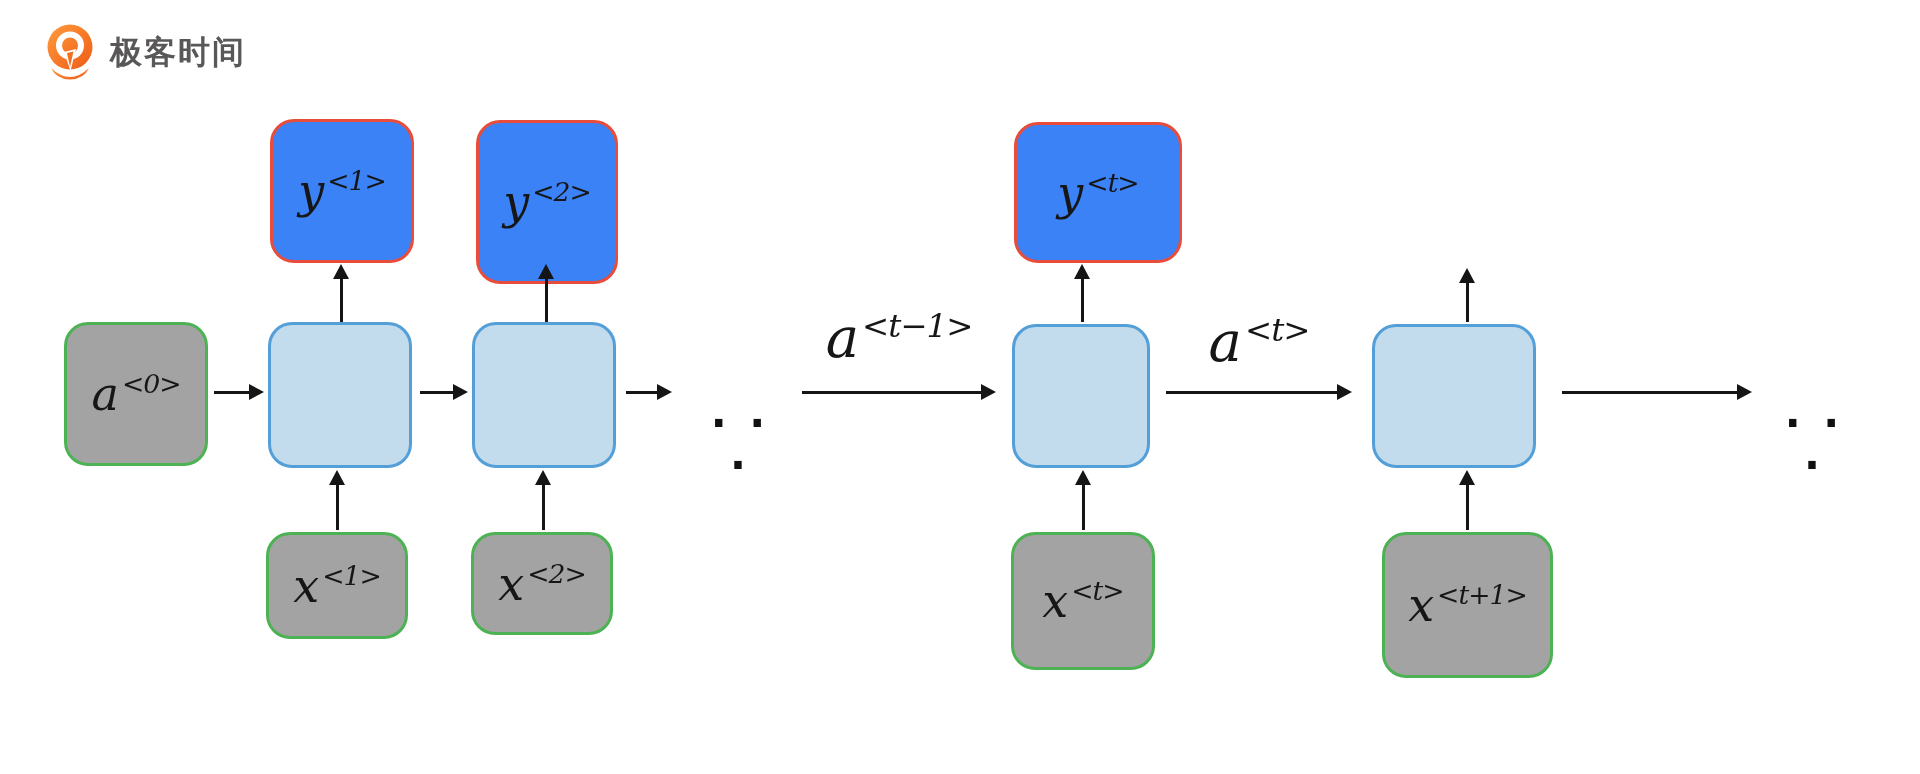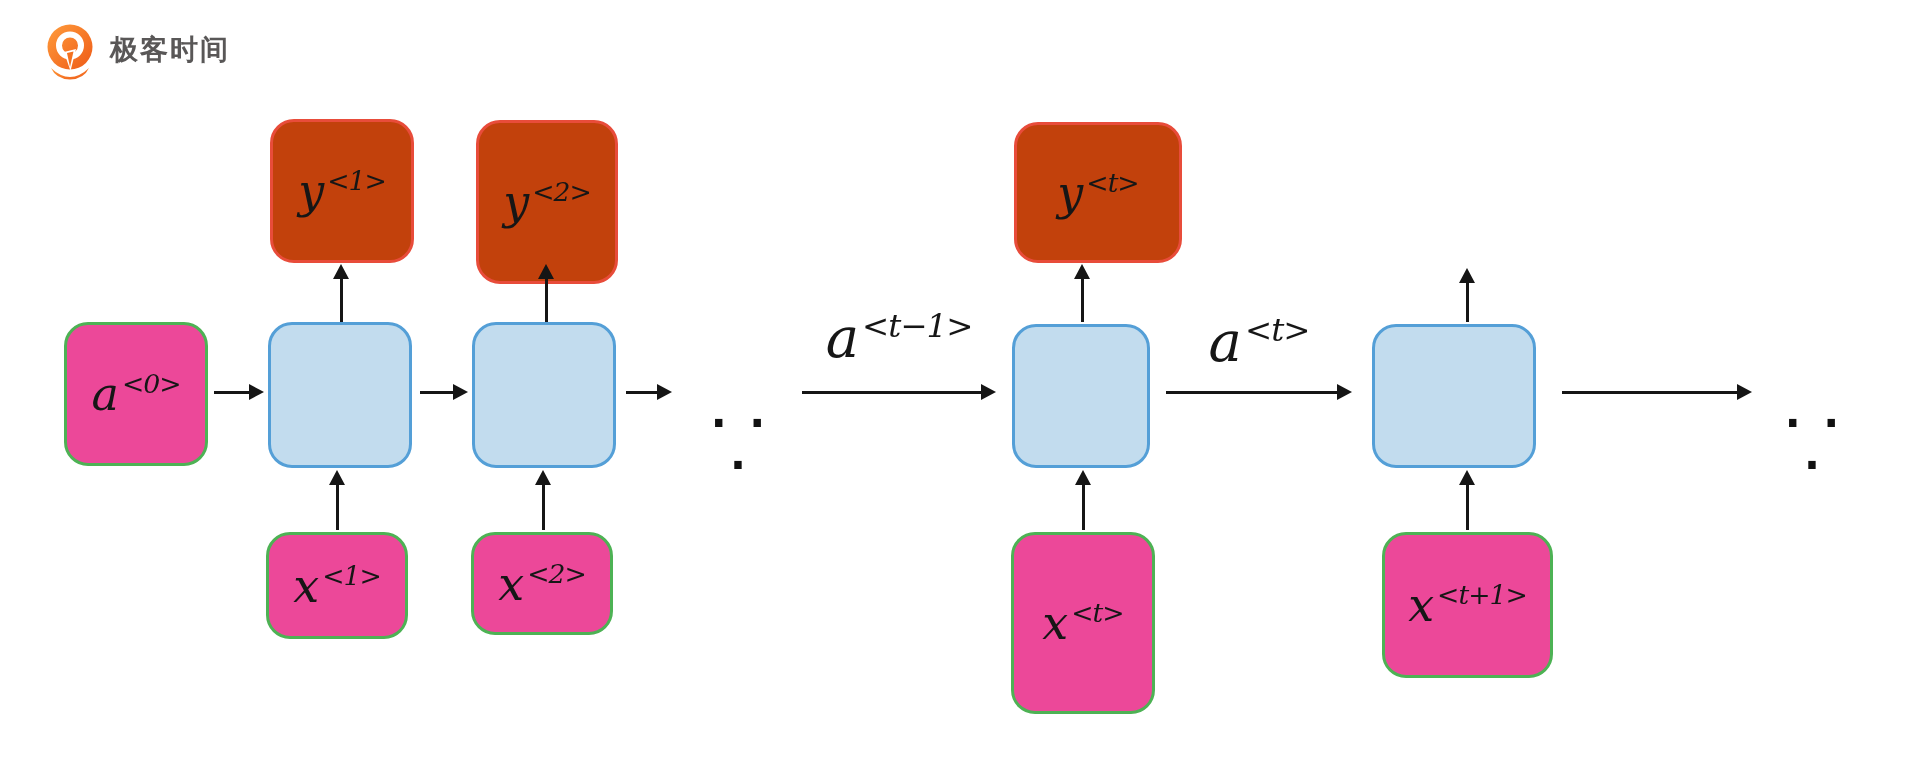--- a/index.html
+++ b/index.html
@@ -10,40 +10,40 @@
     background: #ffffff;
     overflow: hidden;
     font-family: "DejaVu Sans", sans-serif;
   }
 
   
   .logo { position: absolute; left: 42px; top: 22px; display: flex; align-items: center; }
   .logo-icon { width: 56px; height: 60px; display: block; }
   .logo-text {
     margin-left: 12px;
-    font-size: 28px;
+    font-size: 32px;
     font-weight: 600;
     letter-spacing: 2px;
     color: #595757;
-    font-family: Liberation Mono, monospace;
+    font-family: Liberation Sans, sans-serif;
     line-height: 60px;
   }
 
   
   .box {
     position: absolute;
     box-sizing: border-box;
     border: 3px solid;
     border-radius: 24px;
     display: flex;
     align-items: center;
     justify-content: center;
   }
-  .box.red   { background: #c2410c; border-color: #e84c3a; }
-  .box.green { background: #ec4899; border-color: #4db254; }
+  .box.red   { background: #3b82f6; border-color: #e84c3a; }
+  .box.green { background: #a3a3a3; border-color: #4db254; }
   .box.blue  { background: #c2dcee; border-color: #549fd7; }
 
   
   .math {
     font-family: "DejaVu Serif", serif;
     font-style: italic;
     color: #161616;
     font-size: 46px;
     line-height: 1;
     white-space: nowrap;
@@ -130,21 +130,21 @@
   <div class="box blue" style="left:472px;top:322px;width:144px;height:146px"></div>
   <div class="box blue" style="left:1012px;top:324px;width:138px;height:144px"></div>
   <div class="box blue" style="left:1372px;top:324px;width:164px;height:144px"></div>
 
   <div class="box green" style="left:266px;top:532px;width:142px;height:107px">
     <span class="math"><span class="mb">x</span><sup class="ms">&lt;1&gt;</sup></span>
   </div>
   <div class="box green" style="left:471px;top:532px;width:142px;height:103px">
     <span class="math"><span class="mb">x</span><sup class="ms">&lt;2&gt;</sup></span>
   </div>
-  <div class="box green" style="left:1011px;top:532px;width:144px;height:182px">
+  <div class="box green" style="left:1011px;top:532px;width:144px;height:138px">
     <span class="math"><span class="mb">x</span><sup class="ms">&lt;t&gt;</sup></span>
   </div>
   <div class="box green" style="left:1382px;top:532px;width:171px;height:146px">
     <span class="math"><span class="mb">x</span><sup class="ms">&lt;t+1&gt;</sup></span>
   </div>
 
   <div class="arrow-up" style="left:333px;top:264px;height:58px"></div>
   <div class="arrow-up" style="left:538px;top:264px;height:58px"></div>
   <div class="arrow-up" style="left:1074px;top:264px;height:58px"></div>
   <div class="arrow-up" style="left:1459px;top:268px;height:54px"></div>

